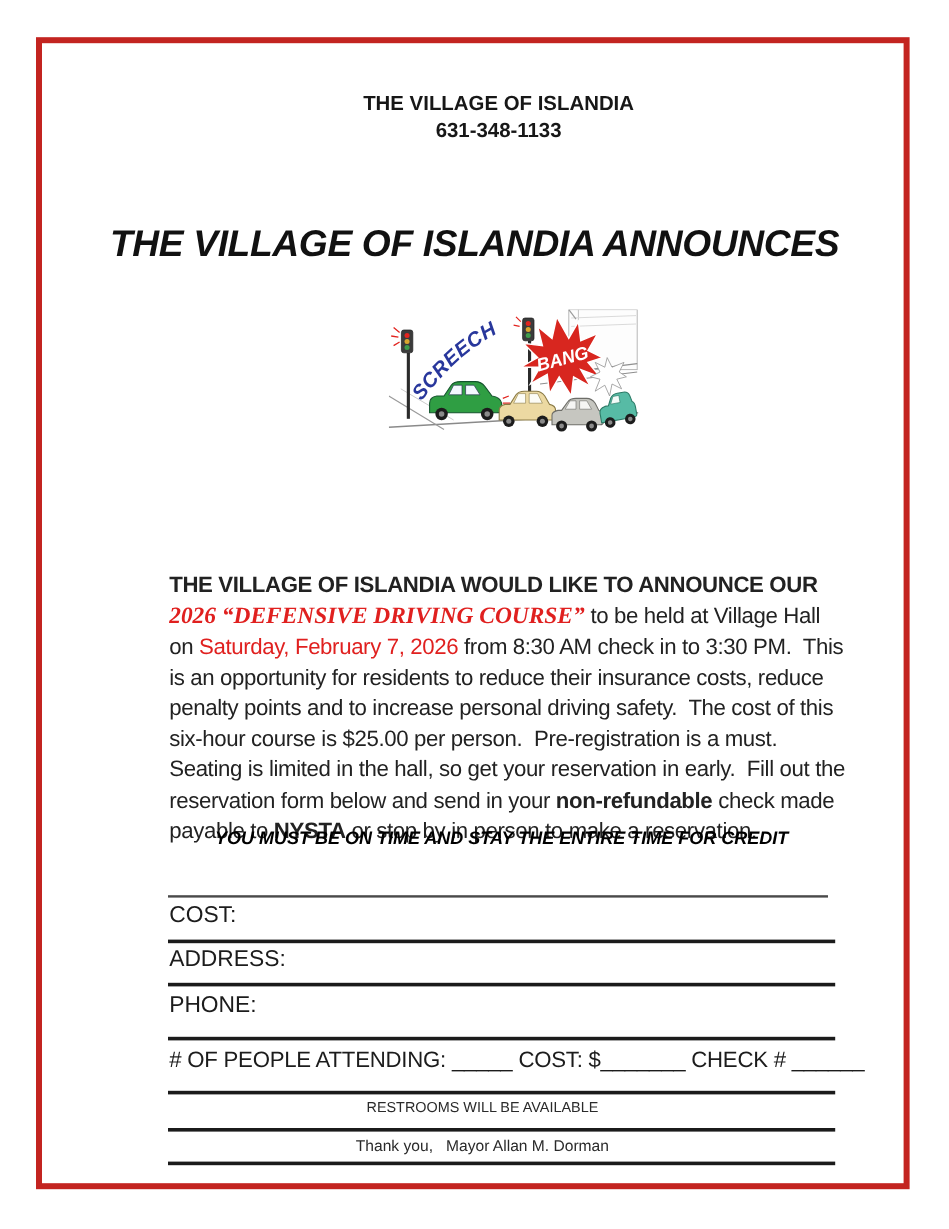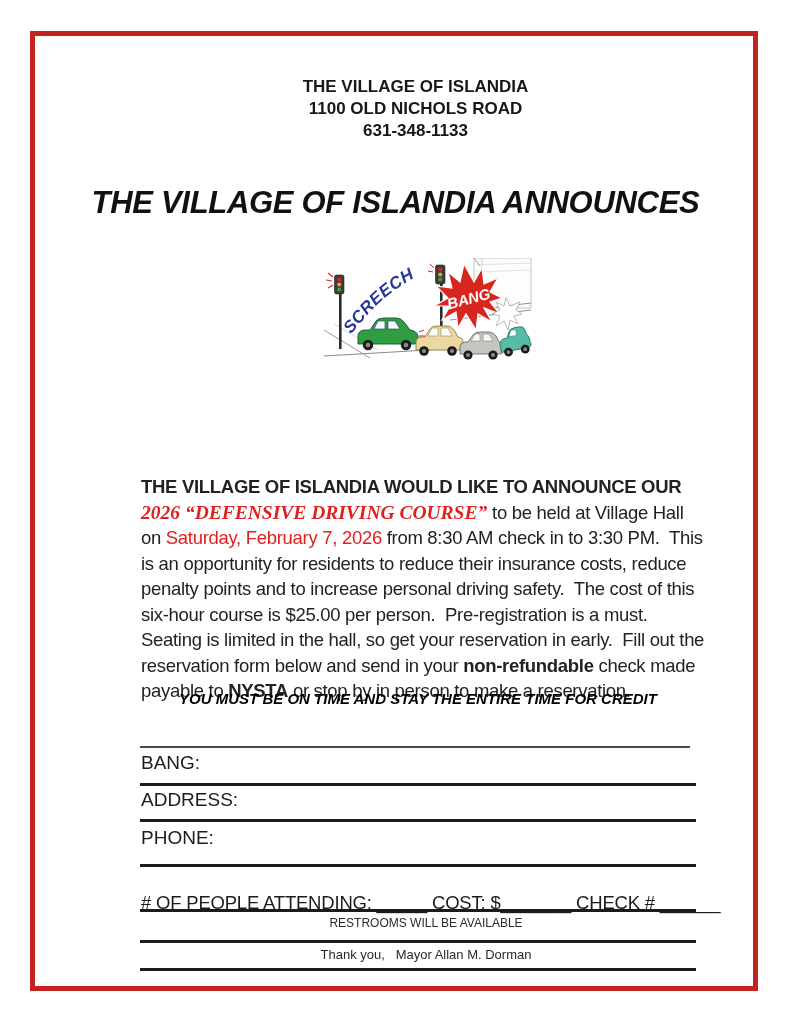--- a/index.html
+++ b/index.html
@@ -40,30 +40,29 @@
   }
   .notice{
     top:690px;left:140px;width:556px;text-align:center;
     font-size:15px;font-weight:bold;font-style:italic;color:#000000;
   }
   
   .rule{left:140px;width:556px;height:3px;background:#1b1b1b;}
   .rule-thin{left:140px;width:550px;height:2px;background:#4a4a4a;}
   .flabel{left:141px;font-size:19px;color:#1c1c1c;}
   .attending{left:141px;font-size:18.5px;color:#1c1c1c;letter-spacing:-0.2px;}
-  .small-center{left:148px;width:556px;text-align:center;color:#2a2a2a;}
+  .small-center{left:124px;width:556px;text-align:center;color:#2a2a2a;}
 </style>
 </head>
 <body>
 
 <div class="frame"></div>
 
 <div class="abs letterhead">
   <div>THE VILLAGE OF ISLANDIA</div>
-  <div>1100 OLD NICHOLS ROAD</div>
   <div>631-348-1133</div>
 </div>
 
 <div class="abs main-title">
   <div>THE VILLAGE OF ISLANDIA ANNOUNCES</div>
 </div>
 
 <svg class="abs cartoon" viewBox="0 0 208 104" width="208" height="104" xmlns="http://www.w3.org/2000/svg">
 
   <g>
@@ -155,29 +154,29 @@
 </svg>
 
 <div class="abs bodytext pre">
   <span class="bi" style="display:block">THE VILLAGE OF ISLANDIA WOULD LIKE TO ANNOUNCE OUR</span><span class="red-serif">2026 “DEFENSIVE DRIVING COURSE”</span><span> to be held at Village Hall on </span><span class="red">Saturday, February 7, 2026</span><span> from 8:30 AM check in to 3:30 PM.  This is an opportunity for residents to reduce their insurance costs, reduce penalty points and to increase personal driving safety.  The cost of this six-hour course is $25.00 per person.  Pre-registration is a must.  Seating is limited in the hall, so get your reservation in early.  Fill out the reservation form below and send in your </span><span class="bi">non-refundable</span><span> check made payable to </span><span class="b">NYSTA</span><span> or stop by in person to make a reservation.</span>
 </div>
 
 <div class="abs notice">YOU MUST BE ON TIME AND STAY THE ENTIRE TIME FOR CREDIT</div>
 
 <div class="abs rule-thin" style="top:746px"></div>
 
-<div class="abs flabel" style="top:752px">BANG:</div>
+<div class="abs flabel" style="top:752px">COST:</div>
 <div class="abs rule" style="top:783px"></div>
 
 <div class="abs flabel" style="top:789px">ADDRESS:</div>
 <div class="abs rule" style="top:819px"></div>
 
 <div class="abs flabel" style="top:827px">PHONE:</div>
 <div class="abs rule" style="top:864px"></div>
 
-<div class="abs attending pre" style="top:892px"># OF PEOPLE ATTENDING: _____ COST: $_______ CHECK # ______</div>
+<div class="abs attending pre" style="top:872px"># OF PEOPLE ATTENDING: _____ COST: $_______ CHECK # ______</div>
 <div class="abs rule" style="top:909px"></div>
 
 <div class="abs small-center" style="top:916px;font-size:12px">RESTROOMS WILL BE AVAILABLE</div>
 <div class="abs rule" style="top:940px"></div>
 
 <div class="abs small-center pre" style="top:947px;font-size:13px">Thank you,   Mayor Allan M. Dorman</div>
 <div class="abs rule" style="top:968px"></div>
 
 </body></html>

